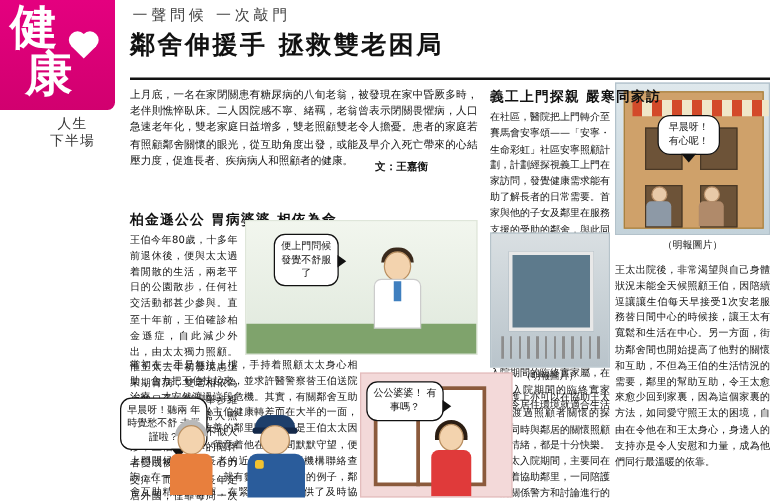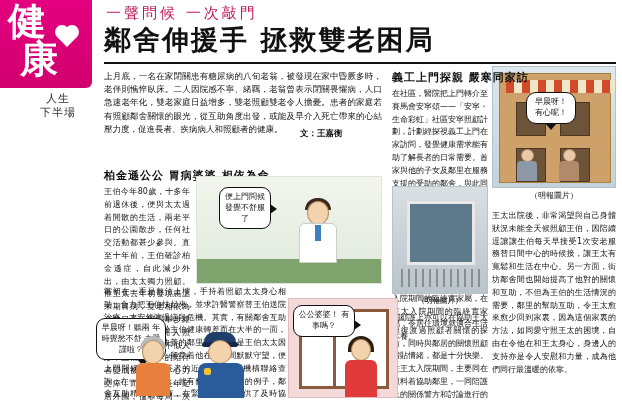--- a/index.html
+++ b/index.html
@@ -42,25 +42,25 @@
 
   .mast-sub {
     position:absolute; left:40px; top:92px;
     font-size:11px; color:#333; line-height:1.25; text-align:center;
     letter-spacing:1px;
   }
 
   
   .kicker {
     position:absolute; left:106px; top:4px;
-    font-size:15px; letter-spacing:3px; color:#be185d;
+    font-size:12px; letter-spacing:3px; color:#404040;
   }
   .headline {
     position:absolute; left:104px; top:22px;
-    font-size:27px; font-weight:bold; letter-spacing:2px; color:#111;
+    font-size:20px; font-weight:bold; letter-spacing:2px; color:#111;
     white-space:nowrap;
   }
   .rule-top {
     position:absolute; left:104px; top:62px; width:512px; height:2px; background:#111;
   }
 
   
   .lead {
     position:absolute; left:104px; top:70px; width:278px;
     font-size:8.5px; line-height:1.55; color:#111; text-align:justify;
@@ -175,21 +175,21 @@
   
   .ill-cop{position:absolute;left:186px;top:330px;width:70px;height:68px;}
   .cop-head{position:absolute;left:22px;top:10px;width:24px;height:24px;border-radius:50%;background:#f3d3ae;border:1px solid #b98f61;}
   .cop-cap{position:absolute;left:18px;top:2px;width:32px;height:12px;border-radius:10px 10px 0 0;background:#1e3f6b;}
   .cop-cap-brim{position:absolute;left:16px;top:12px;width:36px;height:5px;border-radius:3px;background:#14294a;}
   .cop-body{position:absolute;left:12px;top:33px;width:46px;height:35px;background:#2a5c9b;border-radius:8px 8px 0 0;}
   .cop-badge{position:absolute;left:18px;top:38px;width:7px;height:7px;background:#f2c230;border-radius:2px;}
 
   
   .ill-win {
-    position:absolute; left:288px; top:298px; width:110px; height:100px;
+    position:absolute; left:288px; top:298px; width:122px; height:100px;
     background:#f3d9d9;border:1px solid #e3bdbd;overflow:hidden;
   }
   .win-frame{position:absolute;left:10px;top:10px;width:90px;height:80px;background:#fff;border:3px solid #8b5a3c;}
   .win-cross-v{position:absolute;left:44px;top:10px;width:3px;height:80px;background:#8b5a3c;}
   .win-person{position:absolute;left:50px;bottom:0;width:46px;height:58px;}
   .win-head{position:absolute;left:12px;top:0;width:20px;height:22px;border-radius:50%;background:#f3d3ae;border:1px solid #b98f61;}
   .win-hair{position:absolute;left:9px;top:-3px;width:26px;height:16px;border-radius:13px 13px 0 0;background:#2b1d12;}
   .win-shirt{position:absolute;left:6px;top:21px;width:32px;height:37px;background:#e03a3a;border-radius:6px 6px 0 0;}
   .bubble-win{
     position:absolute;left:4px;top:6px;width:62px;

